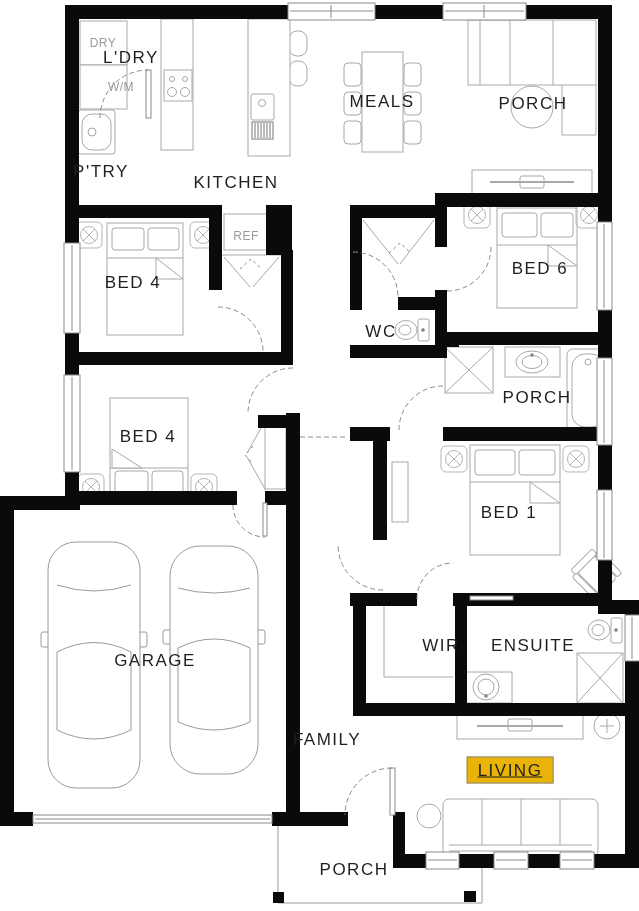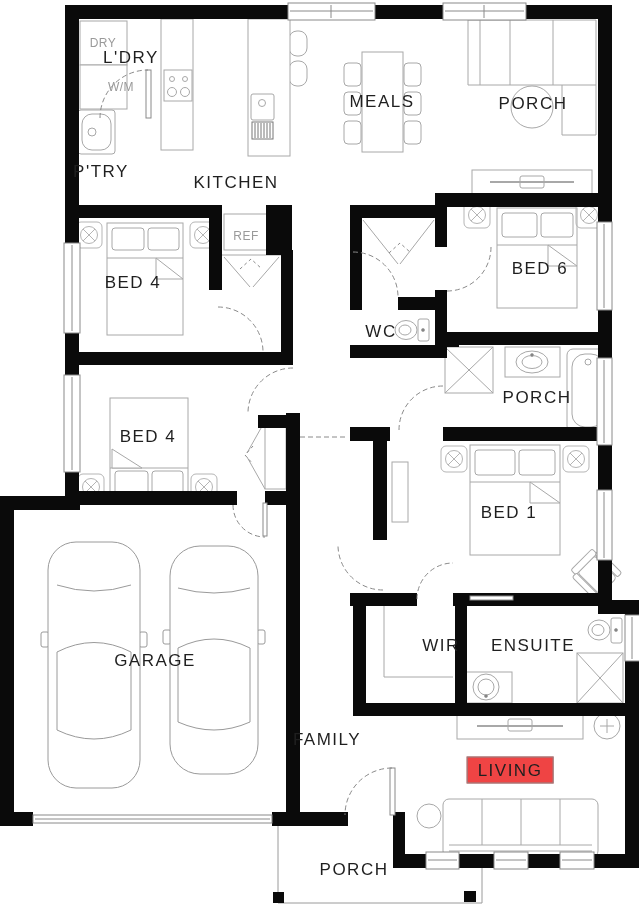--- a/index.html
+++ b/index.html
@@ -1,21 +1,21 @@
 <!DOCTYPE html>
 <html><head>
 <meta charset="utf-8">
 <style>
   html,body{margin:0;padding:0;background:#fff;}
   .plan{position:relative;width:639px;height:911px;background:#ffffff;overflow:hidden;
         font-family:"Liberation Sans", sans-serif;}
   .plan svg{position:absolute;left:0;top:0;}
   .lbl{position:absolute;transform:translate(-50%,-50%);font-size:17px;line-height:1;
        letter-spacing:1.5px;color:#1f1f1f;white-space:nowrap;}
-  .lbl.boxed{border:1px solid #8a8a8a;padding:4px 10px;background:#ef4444;}
+  .lbl.boxed{border:1px solid #8a8a8a;padding:4px 10px;background:#eab308;text-decoration:underline;}
   .flbl{position:absolute;transform:translate(-50%,-50%);font-size:12px;line-height:1;
         letter-spacing:.5px;color:#9a9a9a;white-space:nowrap;}
 </style>
 </head>
 <body>
 
 <div class="plan">
 
 <svg width="639" height="911" viewBox="0 0 639 911">
   <defs>

